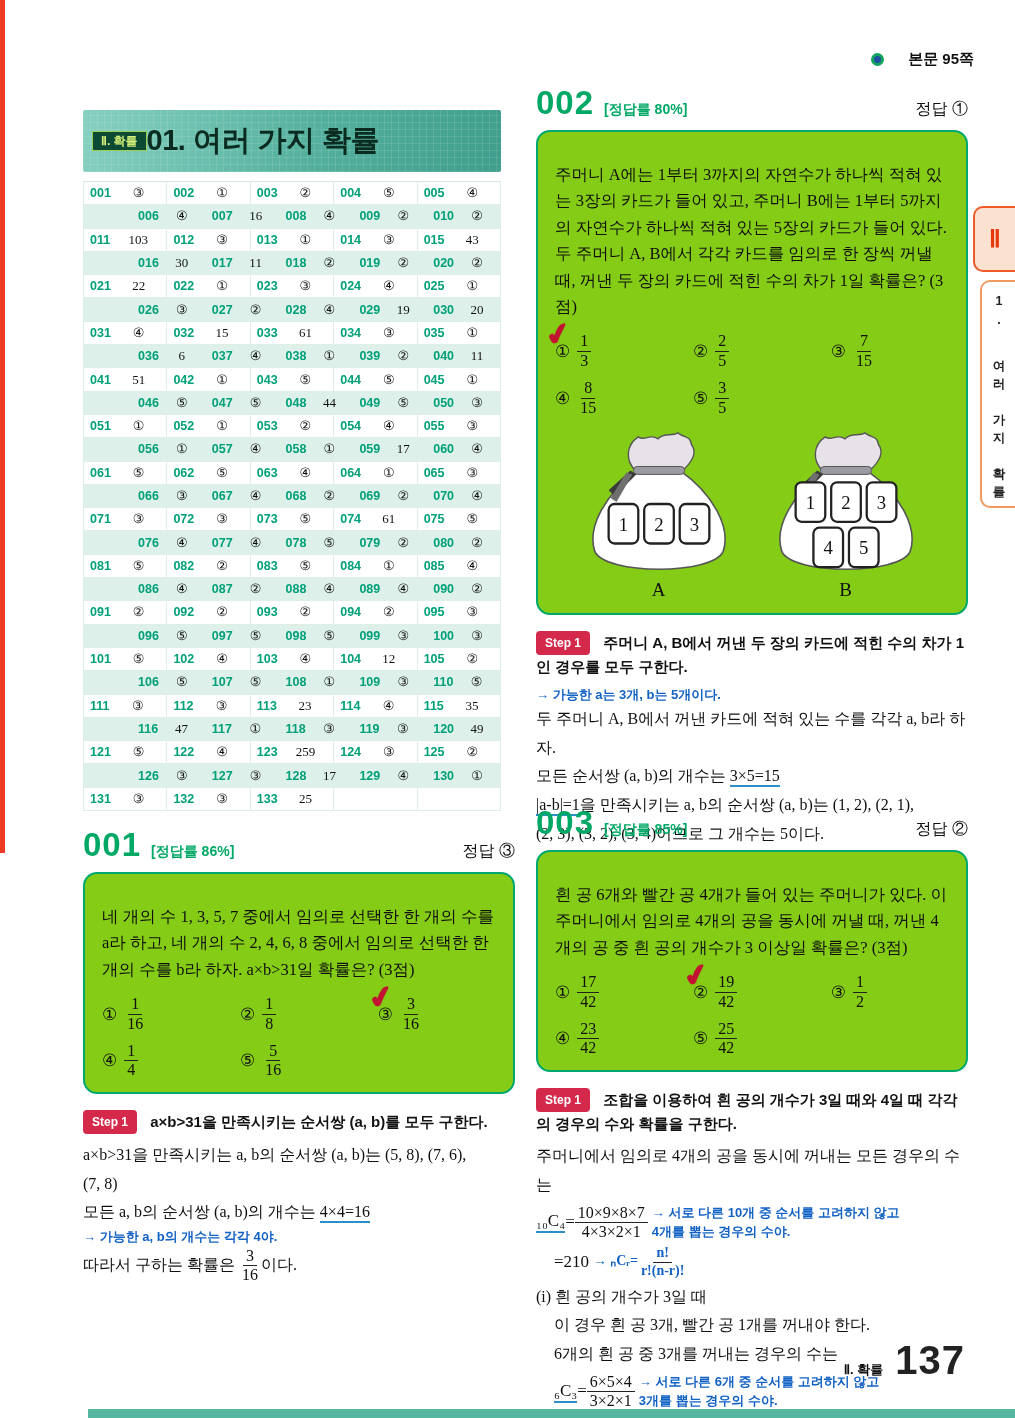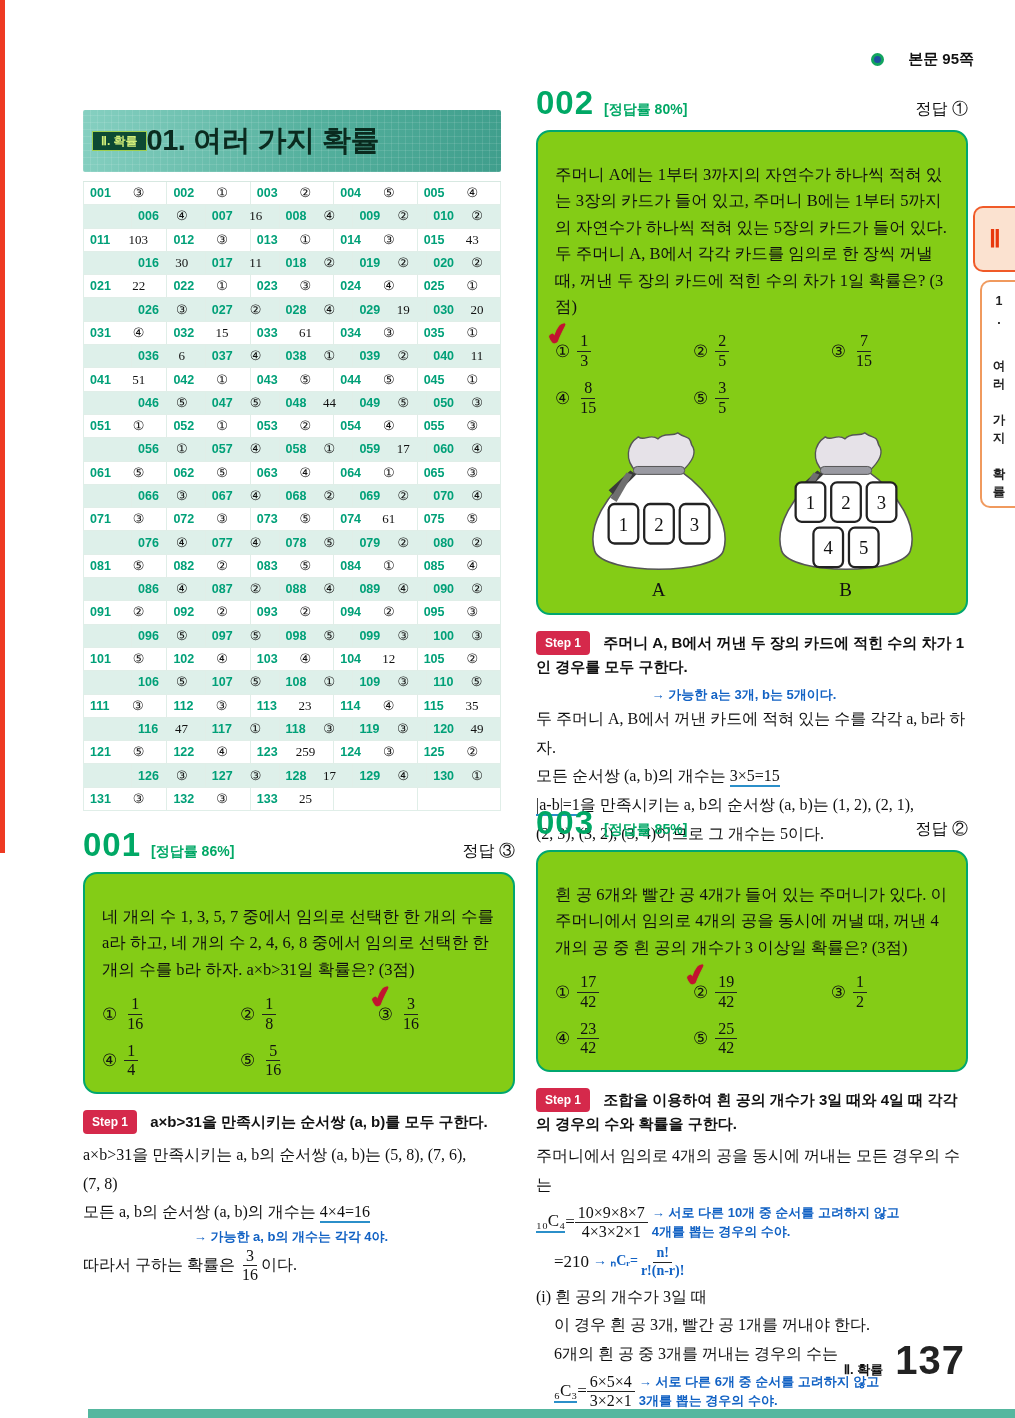--- a/index.html
+++ b/index.html
@@ -60,21 +60,21 @@
 
   
   .step{margin-top:16px;}
   .stephead{font-size:15px;font-weight:700;color:#111;line-height:1.55;}
   .stepbadge{display:inline-block;background:#d5294b;color:#fff;font-size:12px;font-weight:700;
              padding:2.5px 9px;border-radius:4px;margin-right:9px;vertical-align:1px;}
   .sbody{margin-top:7px;}
   .sline{font-family:"Liberation Serif",serif;font-size:16px;line-height:1.8;color:#101010;}
   .ind1{padding-left:18px;} .ind2{padding-left:40px;}
   .ann{font-size:13px;font-weight:700;color:#1262c4;line-height:1.5;}
-  .ann.right{text-align:center;padding-right:16px;}
+  .ann.right{text-align:left;padding-right:16px;}
   .ann .arr{font-weight:400;}
   .ul{border-bottom:2px solid #2b8fc9;padding-bottom:1px;}
   .eqline{display:flex;align-items:center;gap:4px;margin:4px 0;}
   .eq{font-family:"Liberation Serif",serif;font-size:17px;color:#101010;}
   .eq .fr{font-size:16px;}
   .eqann{font-size:13px;font-weight:700;color:#1262c4;line-height:1.45;}
   .eqann.math{font-family:"Liberation Serif",serif;font-size:14px;}
 
   
   .sidetab{position:absolute;right:0;top:206px;display:flex;flex-direction:column;align-items:flex-end;}

